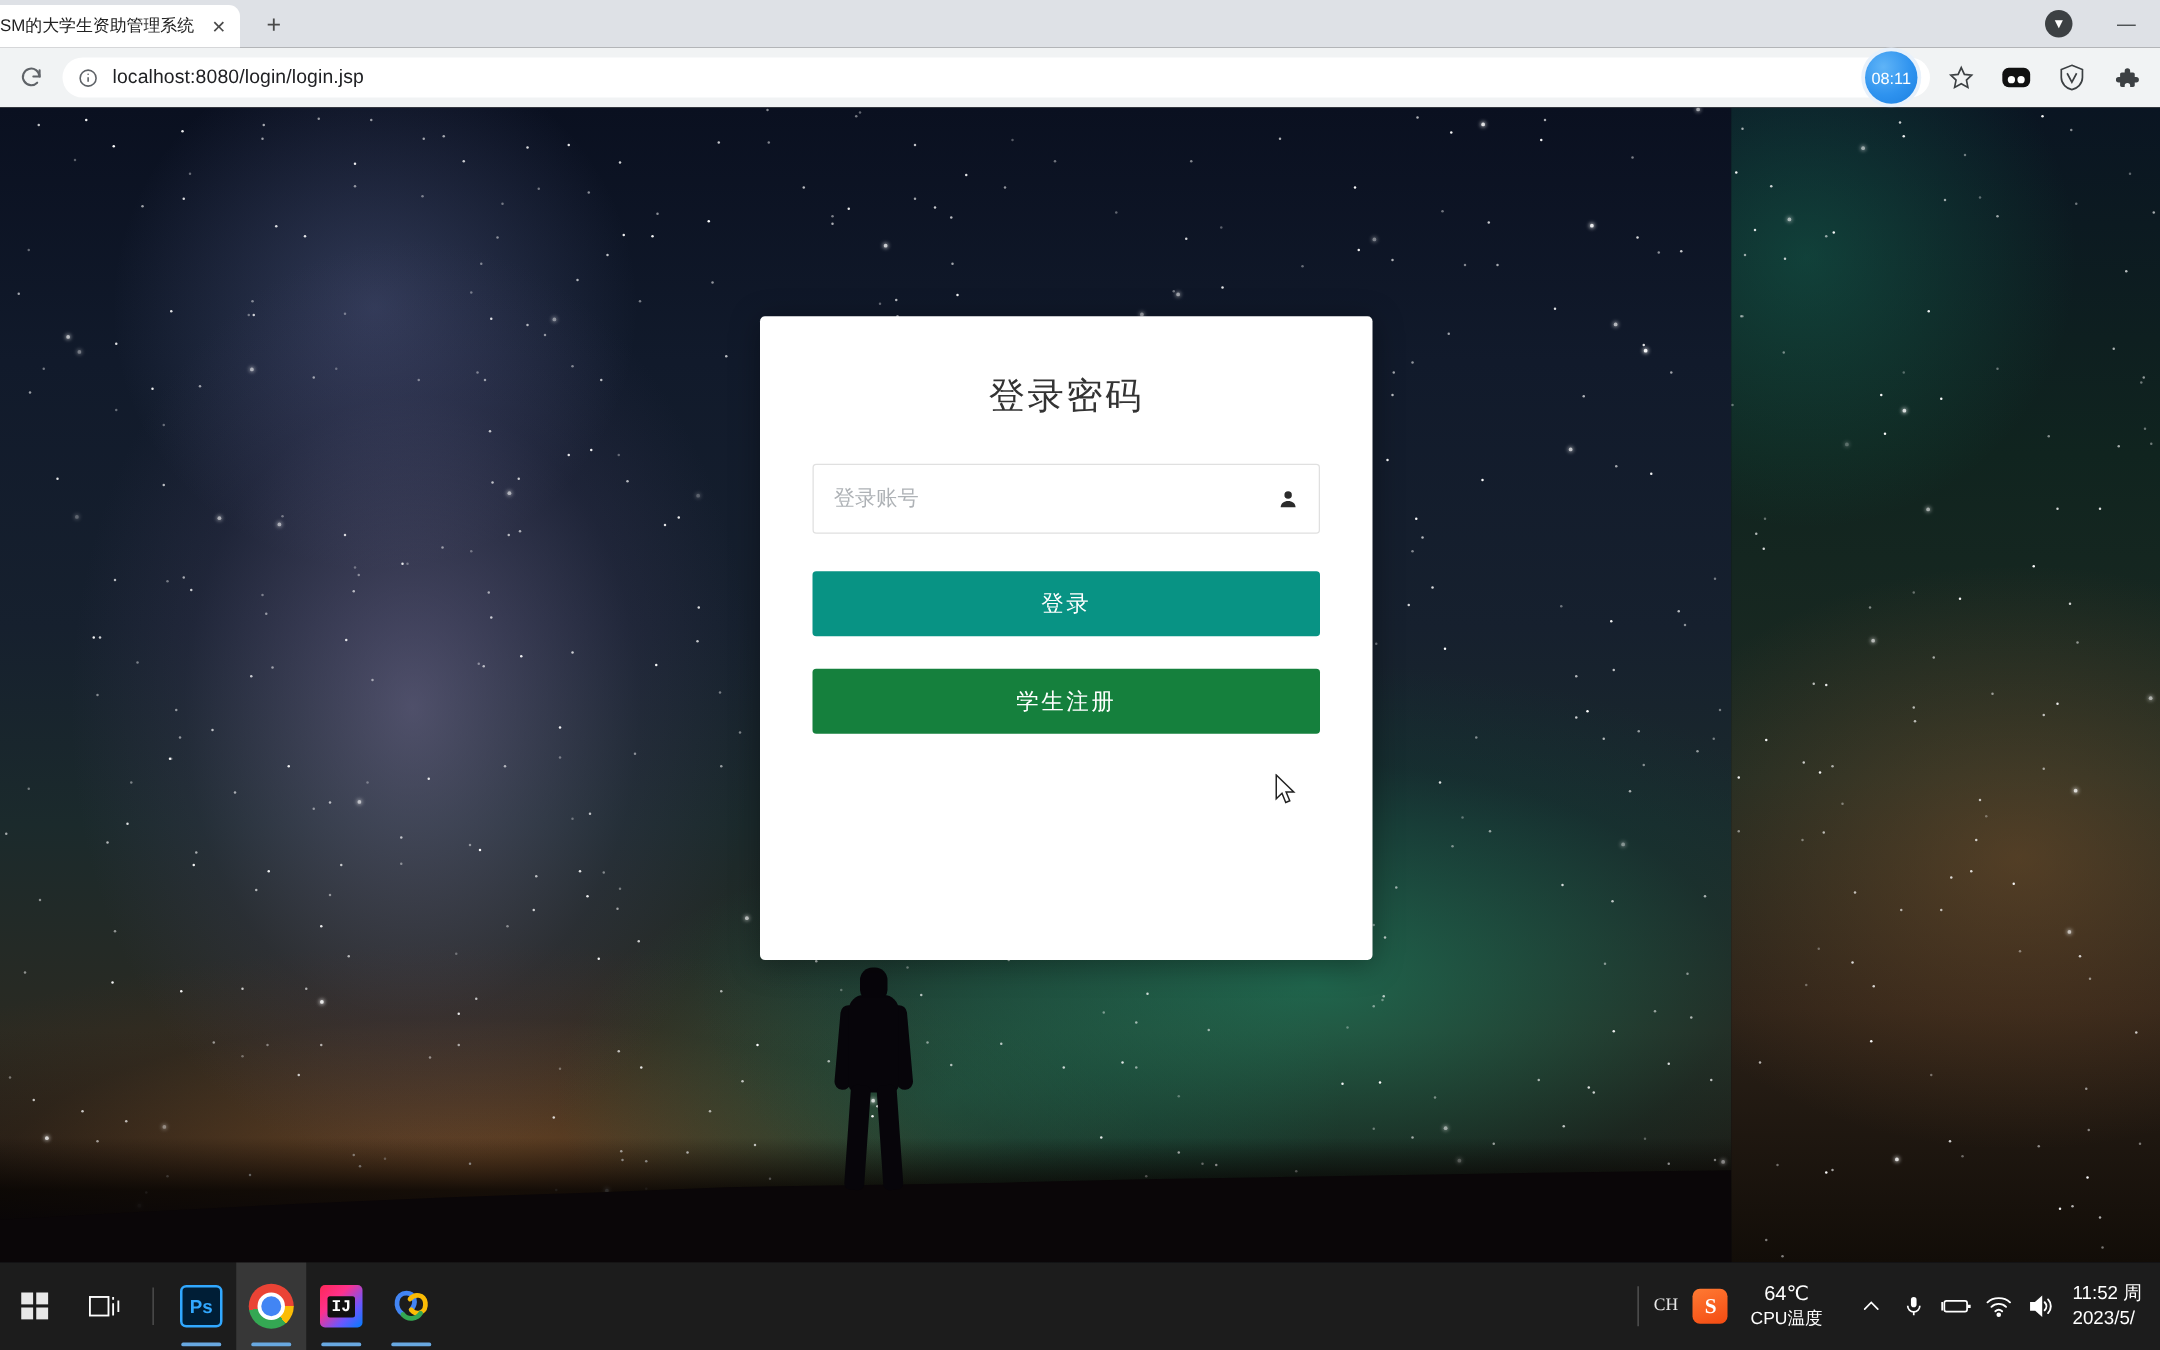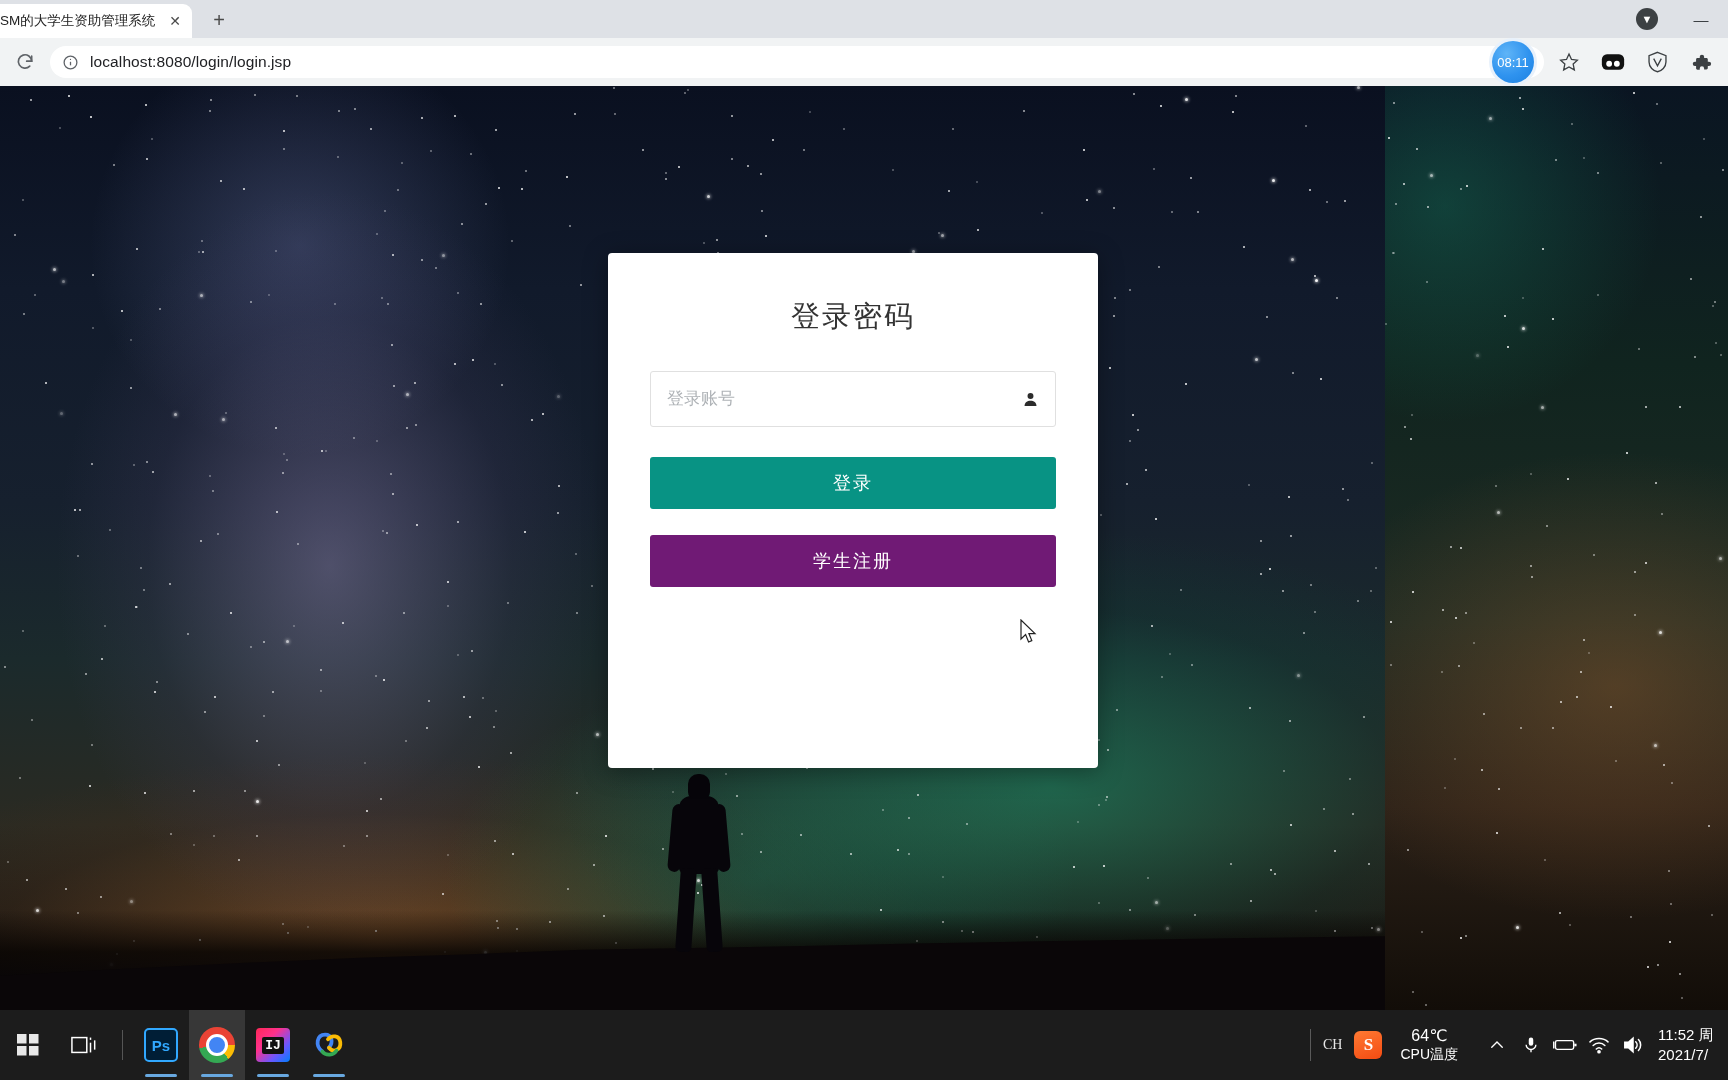--- a/index.html
+++ b/index.html
@@ -952,21 +952,21 @@
           <svg width="17" height="17" viewBox="0 0 24 24" fill="currentColor">
             <circle cx="12" cy="7" r="4.2"></circle>
               <path d="M3.6 21c0-4.6 3.8-7.2 8.4-7.2s8.4 2.6 8.4 7.2z"></path>
           </svg>
         </span>
       </div>
 
 
 
       <button class="btn" id="loginBtn" style="background: rgb(8, 147, 132);">登录</button>
-      <button class="btn" id="regBtn" style="background: #701a75;">学生注册</button>
+      <button class="btn" id="regBtn" style="background: #15803d;">学生注册</button>
     </div>
 
     <span class="cursor">
       <svg width="18" height="26" viewBox="0 0 18 26">
         <path d="M1 1 L1 20 L5.6 15.6 L8.6 23 L11.8 21.6 L8.9 14.6 L15 14.6 Z" fill="#fff" stroke="#222" stroke-width="1.2"></path>
       </svg>
     </span>
   </div>
 </div>
 
@@ -1059,16 +1059,16 @@
     <span class="tray-icon">
       <svg width="22" height="20" viewBox="0 0 24 22" fill="none" stroke="#fff" stroke-width="1.7" stroke-linecap="round">
         <path d="M3 8 H7 L12 3.5 V18.5 L7 14 H3 Z" fill="#fff"></path>
         <path d="M15 7.5 C17 9.5 17 12.5 15 14.5"></path>
           <path d="M18 5 C21.2 8.2 21.2 13.8 18 17"></path>
       </svg>
     </span>
 
     <div class="clock">
       <div>11:52 周</div>
-      <div>2021/7/</div>
+      <div>2023/5/</div>
     </div>
   </div>
 </div>
 
 </body></html>

